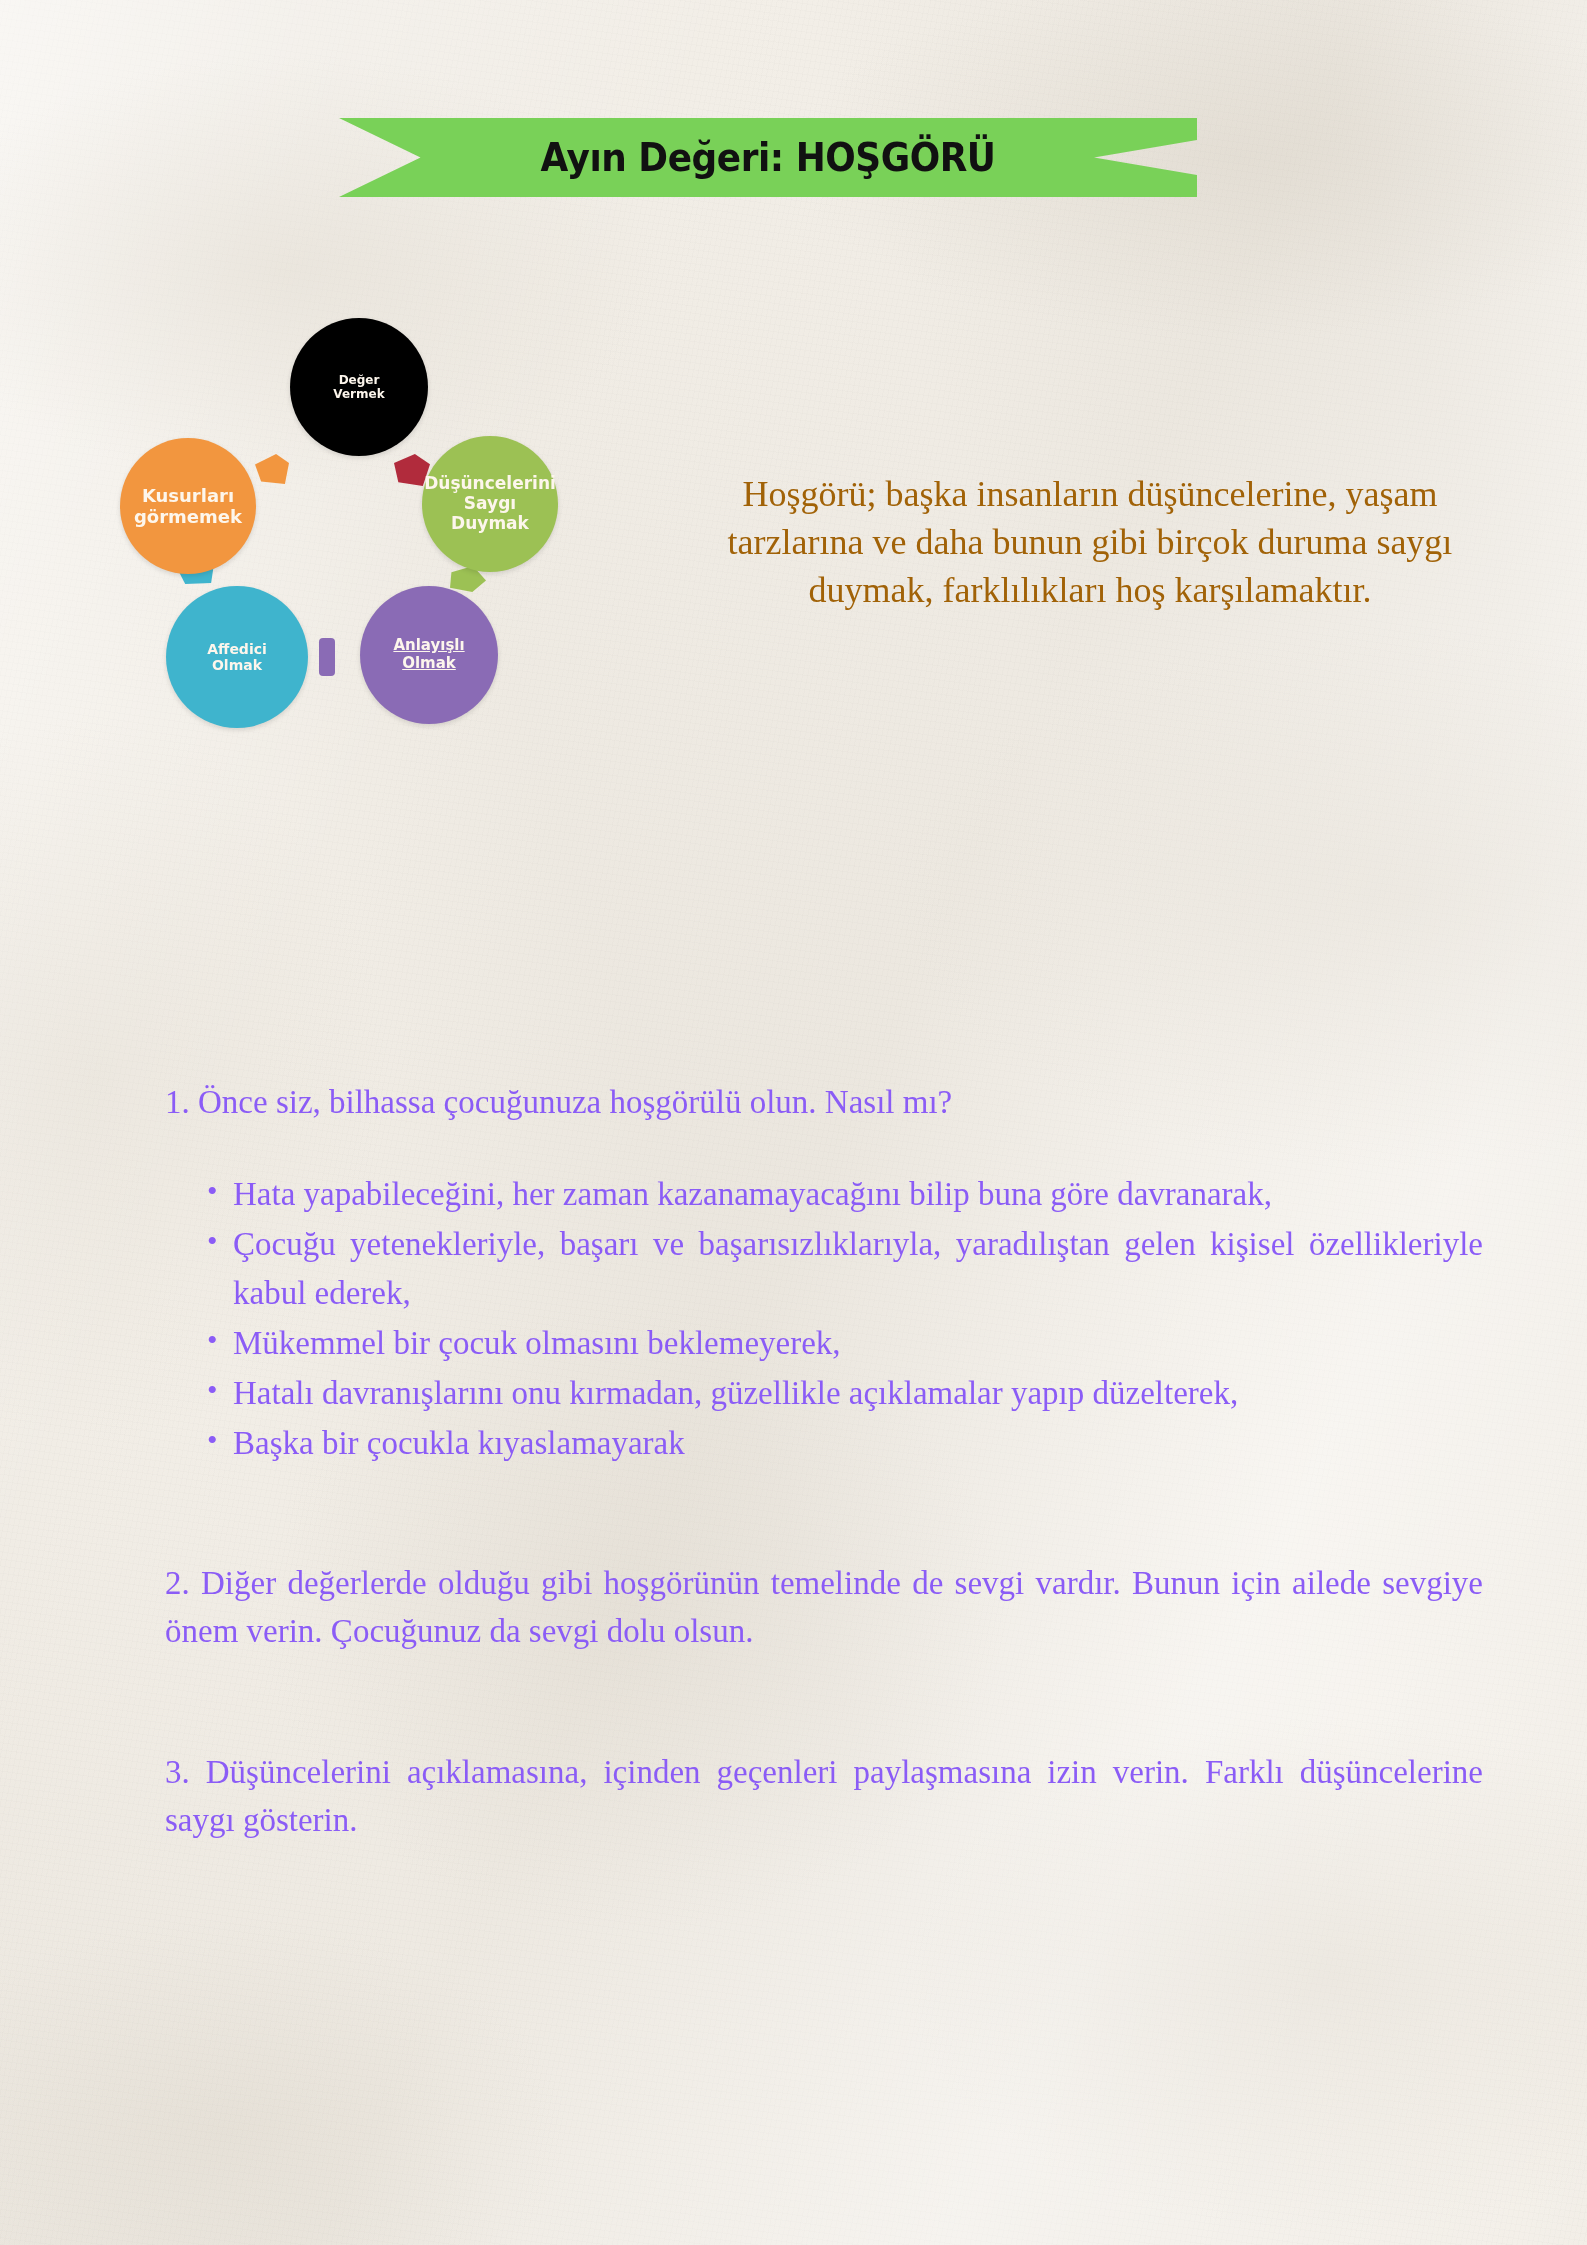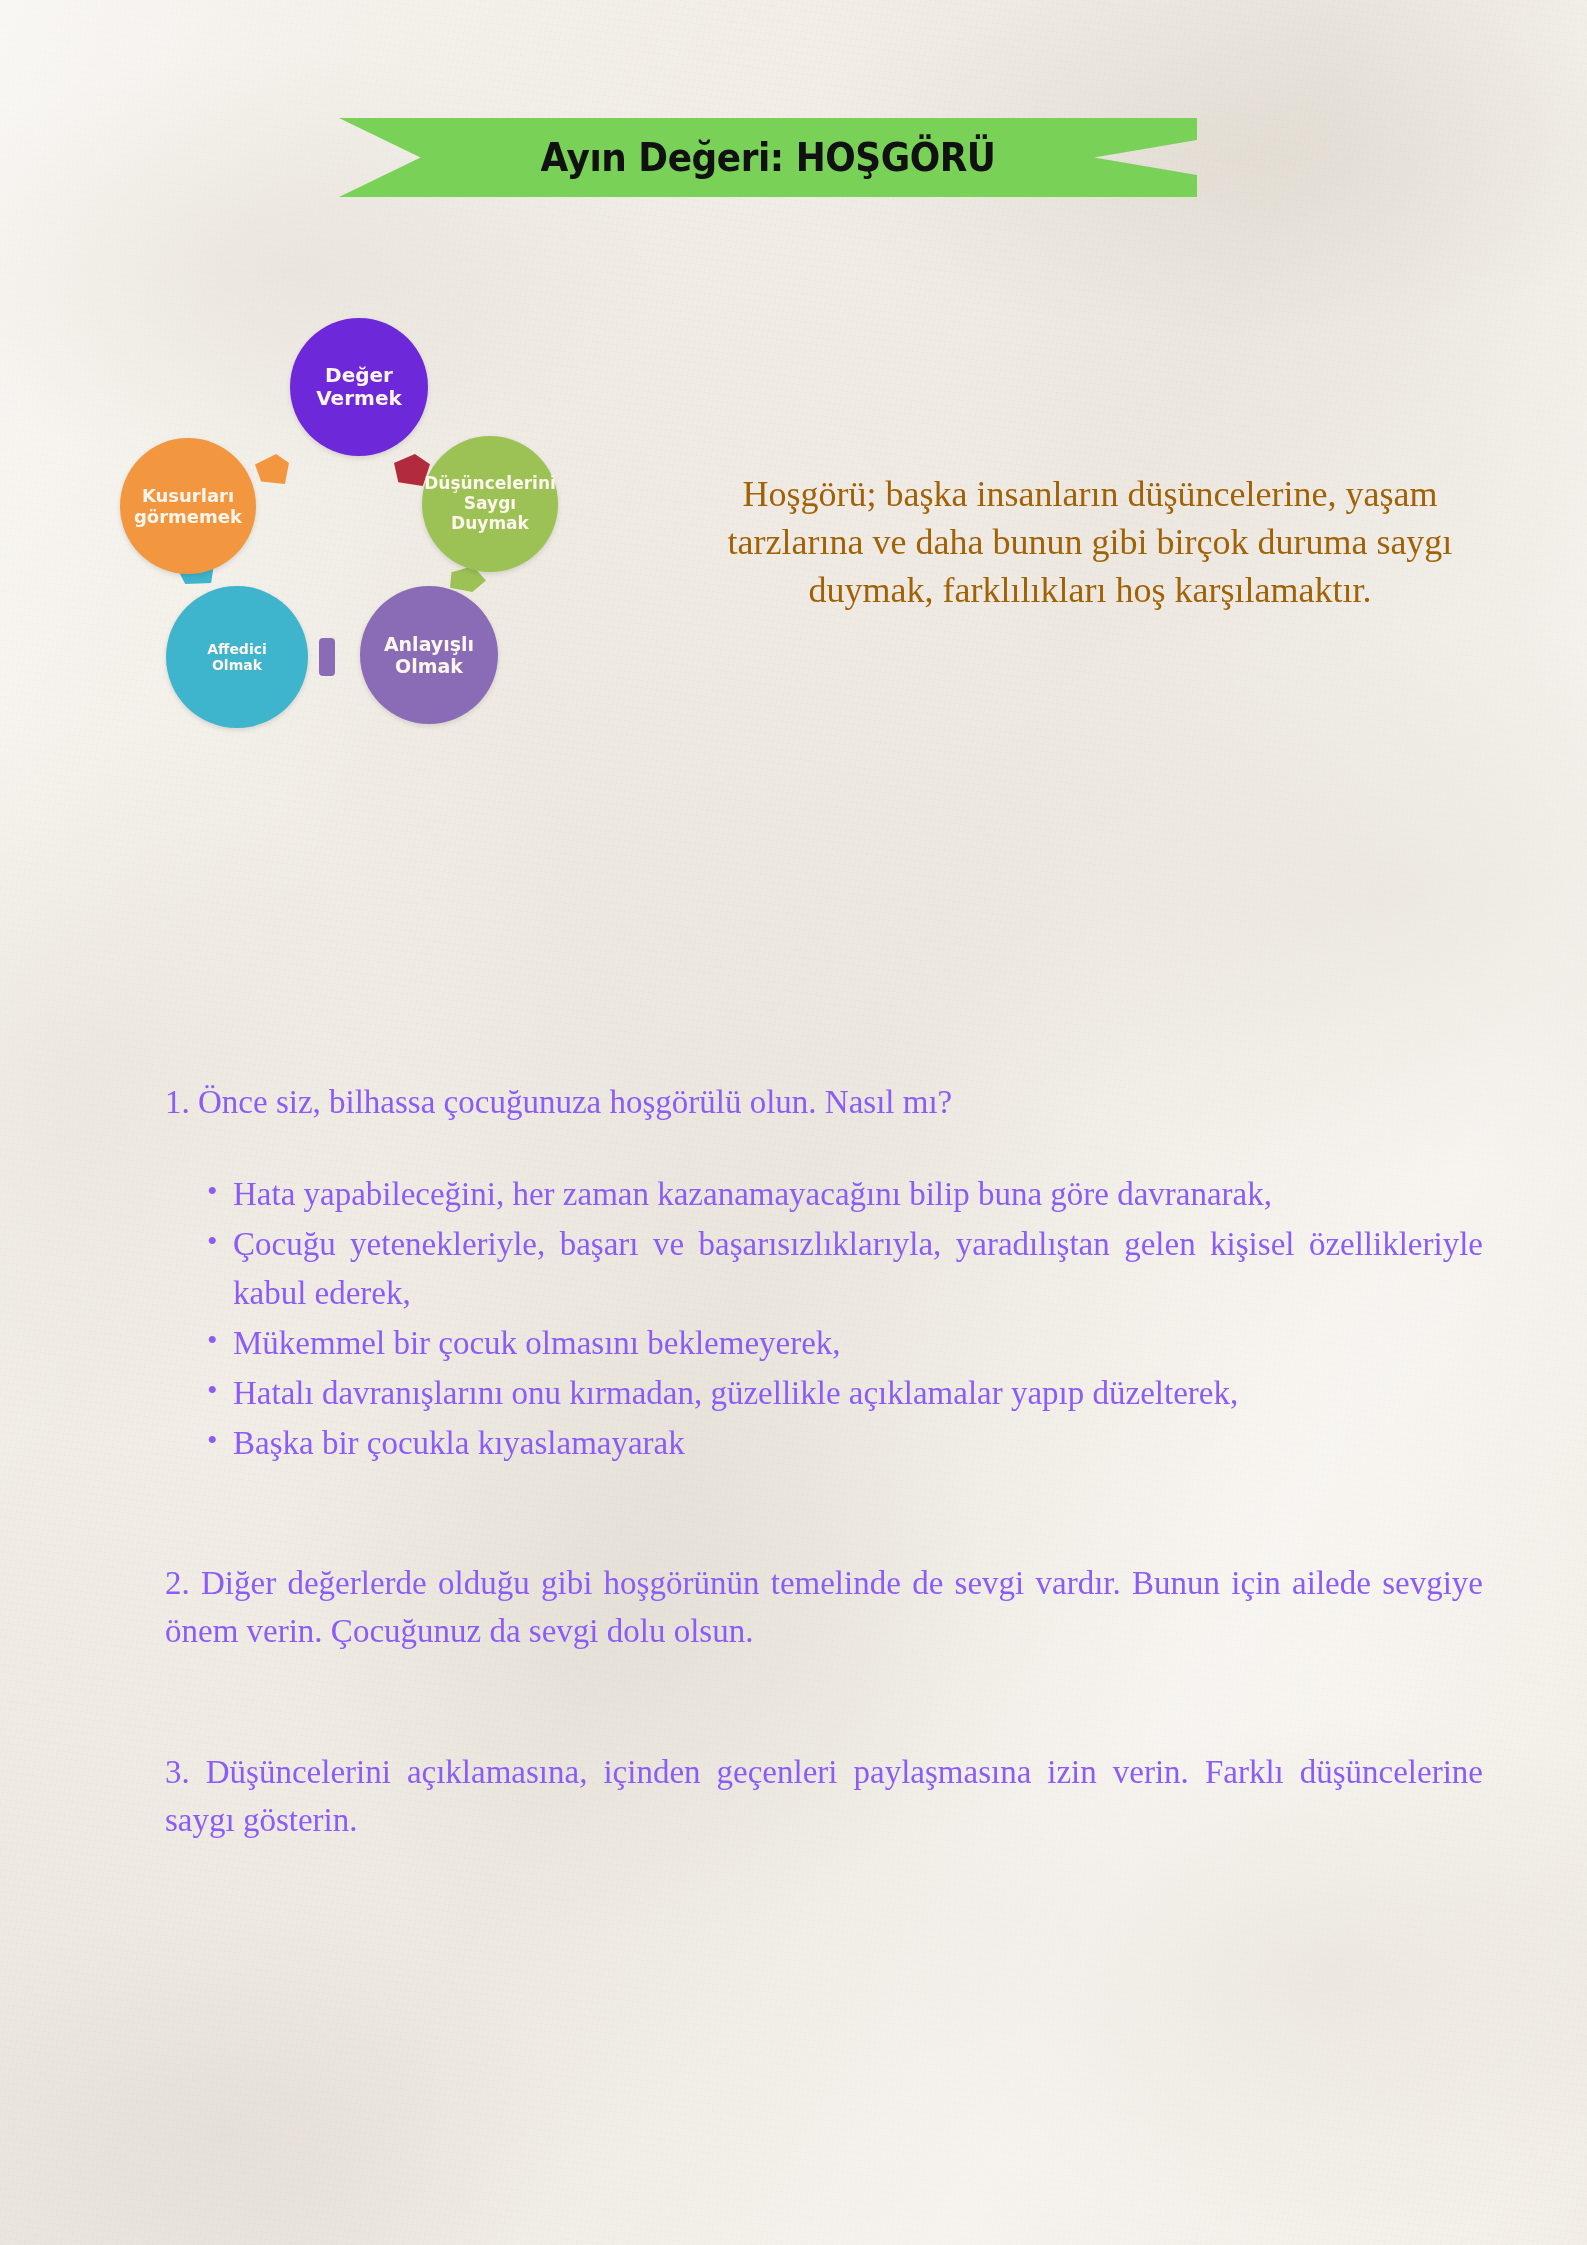--- a/index.html
+++ b/index.html
@@ -88,42 +88,43 @@
     justify-content: center;
     text-align: center;
     color: #fdf6ec;
     font-family: "DejaVu Sans", sans-serif;
     font-weight: 700;
     line-height: 1.17;
     box-shadow: 0 2px 5px rgba(0,0,0,0.12);
   }
   #node-deger {
     left: 170px; top: 0px; width: 138px; height: 138px;
-    background: #6d28d9;
-    font-size: 20px;
+    background: #000000;
+    font-size: 12px;
   }
   #node-farkliliklar {
     left: 302px; top: 118px; width: 136px; height: 136px;
     background: #9cc154;
     font-size: 17px;
   }
   #node-kusurlar {
     left: 0px; top: 120px; width: 136px; height: 136px;
     background: #f2963f;
     font-size: 18px;
   }
   #node-affedici {
     left: 46px; top: 268px; width: 142px; height: 142px;
     background: #3fb4cd;
     font-size: 14px;
   }
   #node-anlayisli {
     left: 240px; top: 268px; width: 138px; height: 138px;
     background: #8a6bb5;
-    font-size: 19px;
+    font-size: 15px;
+    text-decoration: underline;
   }
   .connector {
     position: absolute;
   }
   #conn-1 { left: 135px; top: 136px; width: 34px; height: 30px;
     background: #f2963f;
     clip-path: polygon(0% 35%, 62% 0%, 100% 30%, 88% 100%, 18% 92%); }
   #conn-2 { left: 274px; top: 136px; width: 36px; height: 32px;
     background: #b12b3c;
     clip-path: polygon(0% 28%, 58% 0%, 100% 32%, 80% 100%, 12% 88%); }

